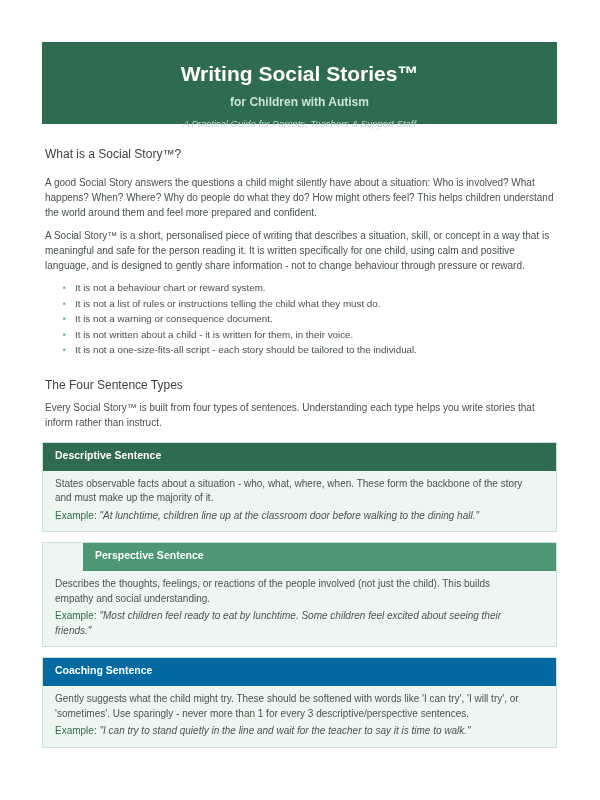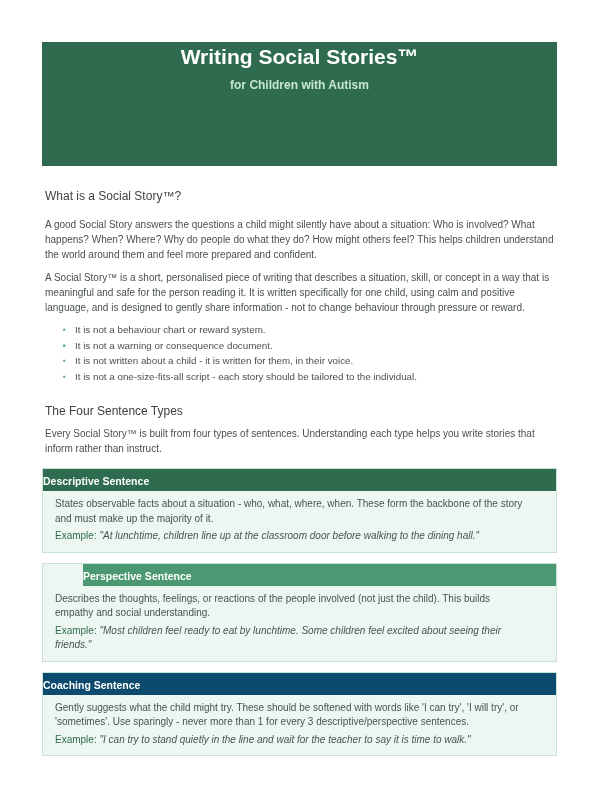--- a/index.html
+++ b/index.html
@@ -7,23 +7,23 @@
     width: 600px; height: 800px;
     background: #ffffff;
     font-family: "Liberation Sans", sans-serif;
     overflow: hidden;
   }
   .page { width: 600px; height: 800px; position: relative; }
 
   
   .banner {
     margin: 42px 43px 0 42px;
-    height: 124px;
+    height: 82px;
     text-align: center;
-    padding-top: 2px;
+    padding-top: 19px;
   }
   .banner-title {
     color: #ffffff;
     font-size: 21px;
     font-weight: bold;
     line-height: 26px;
   }
   .banner-subtitle {
     color: #c8e6d4;
     font-size: 12px;
@@ -77,22 +77,23 @@
 
   
   .card {
     margin: 12px 0 0 -3px;
     width: 515px;
     border: 1px solid #c9e2d6;
     background: #edf6f1;
   }
   .card + .card { margin-top: 10px; }
   .card-header {
-    height: 22px;
+    height: 28px;
     line-height: 24px;
+    padding-left: 12px;
     color: #ffffff;
     font-size: 10.5px;
     font-weight: bold;
   }
   .card-body { padding: 6px 29px 8px 12px; }
   .card-body .desc {
     color: #49544e;
     font-size: 10px;
     line-height: 14.5px;
   }
@@ -110,35 +111,37 @@
   .example-text { font-style: italic; }
 </style>
 </head>
 <body>
 
 <div class="page">
 
   <div class="banner" style="background-color: rgb(46, 107, 79);">
     <div class="banner-title">Writing Social Stories™</div>
     <div class="banner-subtitle">for Children with Autism</div>
+    <div class="banner-tagline">A Practical Guide for Parents, Teachers &amp; Support Staff</div>
   </div>
 
   <div class="content">
 
     <h2 class="sec-heading h-first">What is a Social Story™?</h2>
     <p class="body-text second">A good Social Story answers the questions a child might silently have about a situation: Who is involved? What happens? When? Where? Why do people do what they do? How might others feel? This helps children understand the world around them and feel more prepared and confident.</p>
     <p class="body-text">A Social Story™ is a short, personalised piece of writing that describes a situation, skill, or concept in a way that is meaningful and safe for the person reading it. It is written specifically for one child, using calm and positive language, and is designed to gently share information - not to change behaviour through pressure or reward.</p>
 
     <ul class="not-list">
       <li>
         <span class="bullet">▪</span>
         <span>It is not a behaviour chart or reward system.</span>
       </li>
       <li>
         <span class="bullet">▪</span>
+        <span>It is not a list of rules or instructions telling the child what they must do.</span>
       </li>
       <li>
         <span class="bullet">▪</span>
         <span>It is not a warning or consequence document.</span>
       </li>
       <li>
         <span class="bullet">▪</span>
         <span>It is not written about a child - it is written for them, in their voice.</span>
       </li>
       <li>
@@ -170,21 +173,21 @@
       <div class="card-body">
         <div class="desc">Describes the thoughts, feelings, or reactions of the people involved (not just the child). This builds empathy and social understanding.</div>
         <div class="example-line">
           <span class="example-label">Example:</span>
           <span class="example-text">"Most children feel ready to eat by lunchtime. Some children feel excited about seeing their friends."</span>
         </div>
       </div>
     </div>
 
     <div class="card">
-      <div class="card-header" style="background-color: #0c4a6e;">
+      <div class="card-header" style="background-color: #0369a1;">
         <span>Coaching Sentence</span>
       </div>
       <div class="card-body">
         <div class="desc">Gently suggests what the child might try. These should be softened with words like 'I can try', 'I will try', or 'sometimes'. Use sparingly - never more than 1 for every 3 descriptive/perspective sentences.</div>
         <div class="example-line">
           <span class="example-label">Example:</span>
           <span class="example-text">"I can try to stand quietly in the line and wait for the teacher to say it is time to walk."</span>
         </div>
       </div>
     </div>

